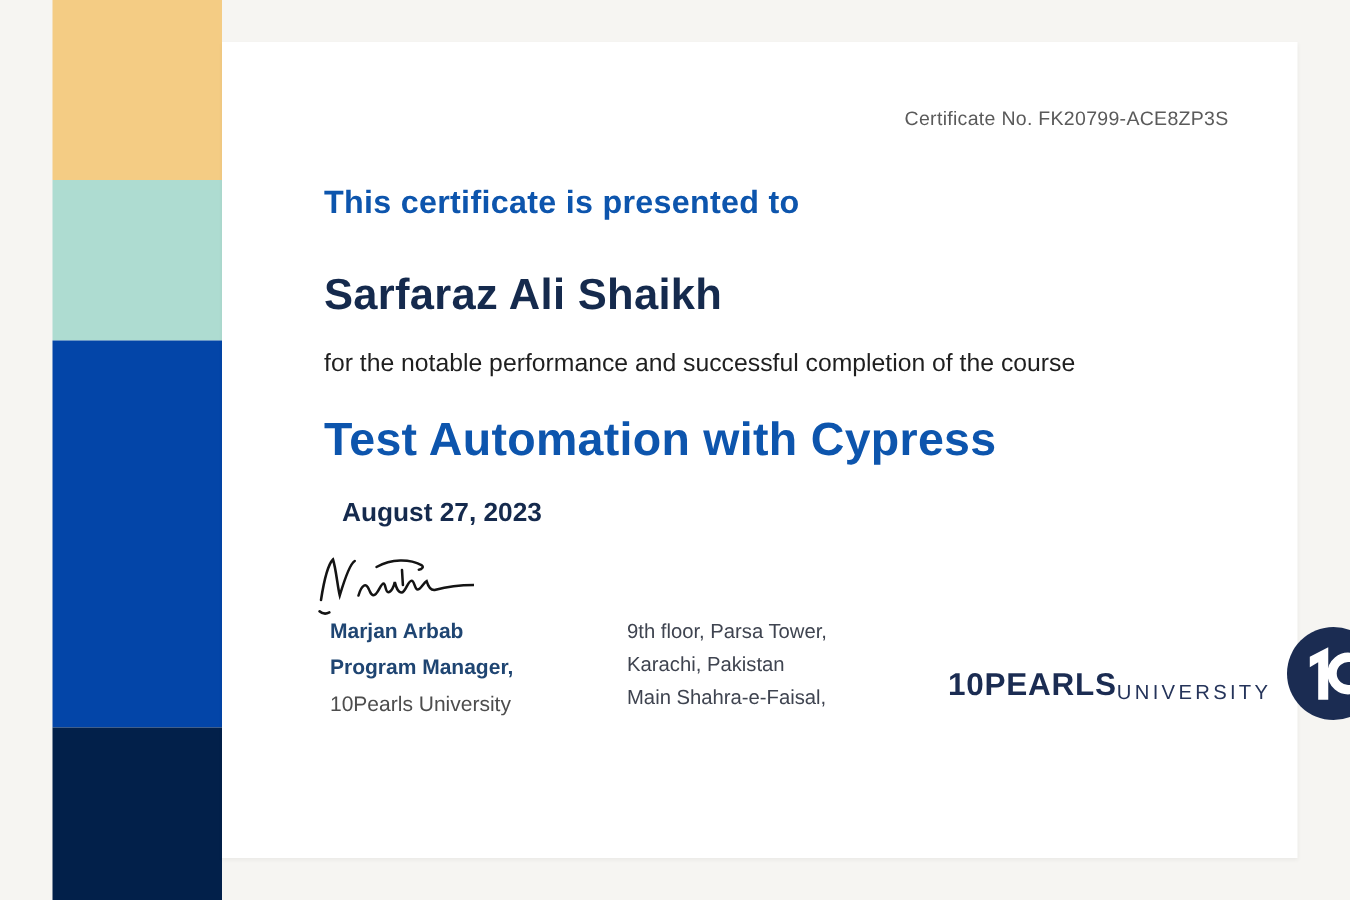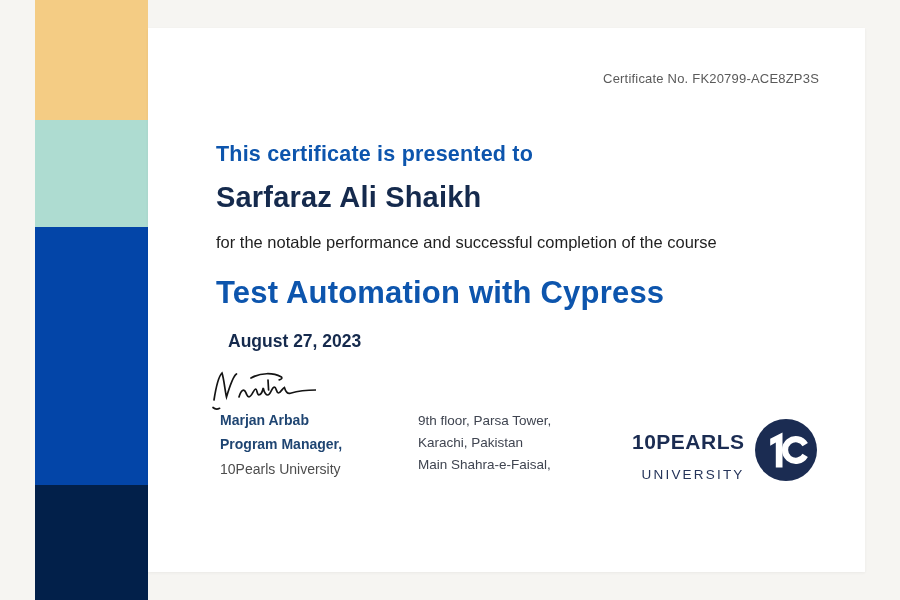--- a/index.html
+++ b/index.html
@@ -28,21 +28,21 @@
     background: #ffffff;
     box-shadow: 0 1px 3px rgba(0,0,0,0.05);
   }
 
   .cert-number {
     position: absolute; top: 43px; right: 46px;
     font-size: 13px; color: #5a5a5a; letter-spacing: 0.2px;
   }
 
   .presented {
-    position: absolute; left: 68px; top: 114px;
+    position: absolute; left: 68px; top: 95px;
     font-size: 21.5px; font-weight: bold; color: var(--accent-blue-text, #0d55ad);
     letter-spacing: 0.2px;
   }
   .recipient {
     position: absolute; left: 68px; top: 153px;
     font-size: 29px; font-weight: bold; color: var(--navy-text, #152a4d);
     letter-spacing: 0.2px;
   }
   .completion {
     position: absolute; left: 68px; top: 205px;
@@ -74,21 +74,21 @@
   .address {
     position: absolute; left: 270px; top: 382px;
     font-size: 13.5px; line-height: 22px; color: #3f4450;
   }
 
   
   .logo {
     position: absolute; left: 484px; top: 390px;
     display: flex; align-items: center;
   }
-  .logo-text { display: flex; flex-direction: column; align-items: flex-end; margin-top: 12px; }
+  .logo-text { display: flex; flex-direction: row; align-items: flex-end; margin-top: 12px; }
   .logo-wordmark {
     font-size: 21px; font-weight: bold; color: var(--logo-navy, #1b2c52);
     letter-spacing: 0.5px;
   }
   .logo-subtitle {
     font-size: 13.5px; color: #25345a; letter-spacing: 2.2px; margin-top: 13px;
     font-weight: normal;
   }
   .logo-badge { width: 62px; height: 62px; margin-left: 10px; }
 </style>

